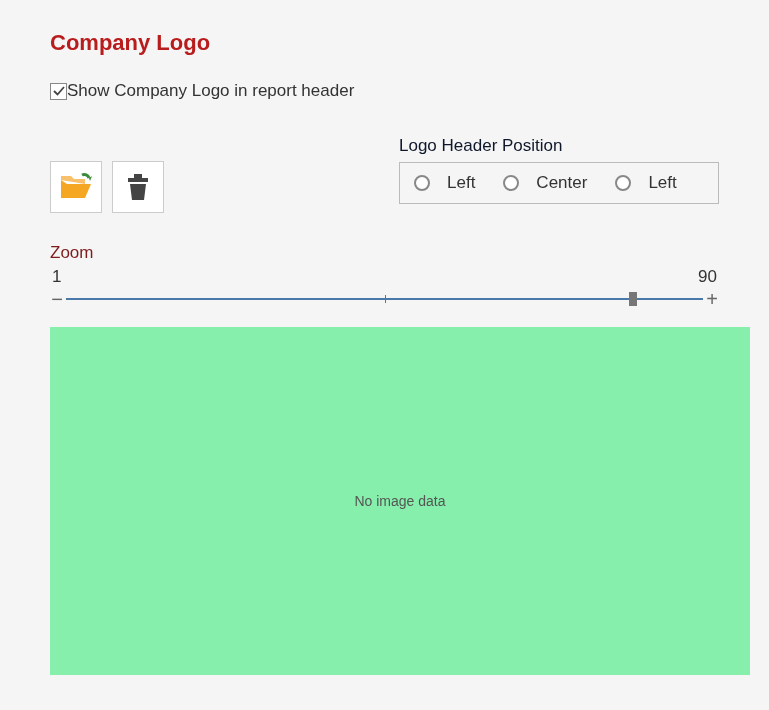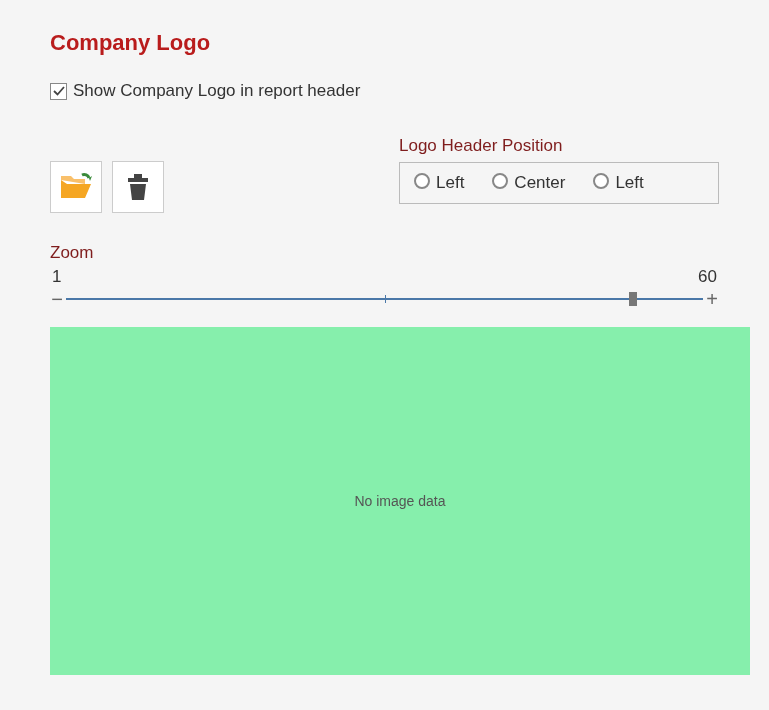--- a/index.html
+++ b/index.html
@@ -16,21 +16,20 @@
     }
     .page-title {
       font-size: 22px;
       font-weight: bold;
       color: #b91c1c;
       margin: 0 0 25px 0;
     }
     .checkbox-row {
       display: flex;
       align-items: center;
-      gap: 6px;
       margin-bottom: 35px;
       font-size: 17px;
       color: #333;
     }
     .checkbox-box {
       width: 17px;
       height: 17px;
       border: 1px solid #888;
       background: #fff;
       display: flex;
@@ -58,33 +57,34 @@
       display: flex;
       align-items: center;
       justify-content: center;
       cursor: pointer;
     }
     .position-group {
       width: 320px;
     }
     .group-label {
       font-size: 17px;
-      color: #7f1d1d;
+      color: #0f172a;
       margin-bottom: 6px;
     }
     .radio-box {
       border: 1px solid #bbb;
       padding: 10px 14px;
       display: flex;
       gap: 28px;
       align-items: center;
     }
     .radio-item {
       display: flex;
-      gap: 6px;
+      align-items: center;
+      gap: 17px;
       cursor: pointer;
       font-size: 17px;
       color: #333;
     }
     .radio-circle {
       width: 16px;
       height: 16px;
       border-radius: 50%;
       border: 2px solid #888;
       background: #fff;
@@ -209,21 +209,21 @@
           <span>Left</span>
         </div>
       </div>
     </div>
   </div>
 
   <div class="zoom-section">
     <div class="zoom-label">Zoom</div>
     <div class="zoom-values">
       <span>1</span>
-      <span>60</span>
+      <span>90</span>
     </div>
     <div class="slider-row">
       <span class="slider-btn">−</span>
       <div class="slider-track">
         <div class="track-line"></div>
         <div class="track-tick" style="left:50%"></div>
         <div class="slider-thumb" id="zoom-thumb" style="left: 89%;"></div>
       </div>
       <span class="slider-btn">+</span>
     </div>

